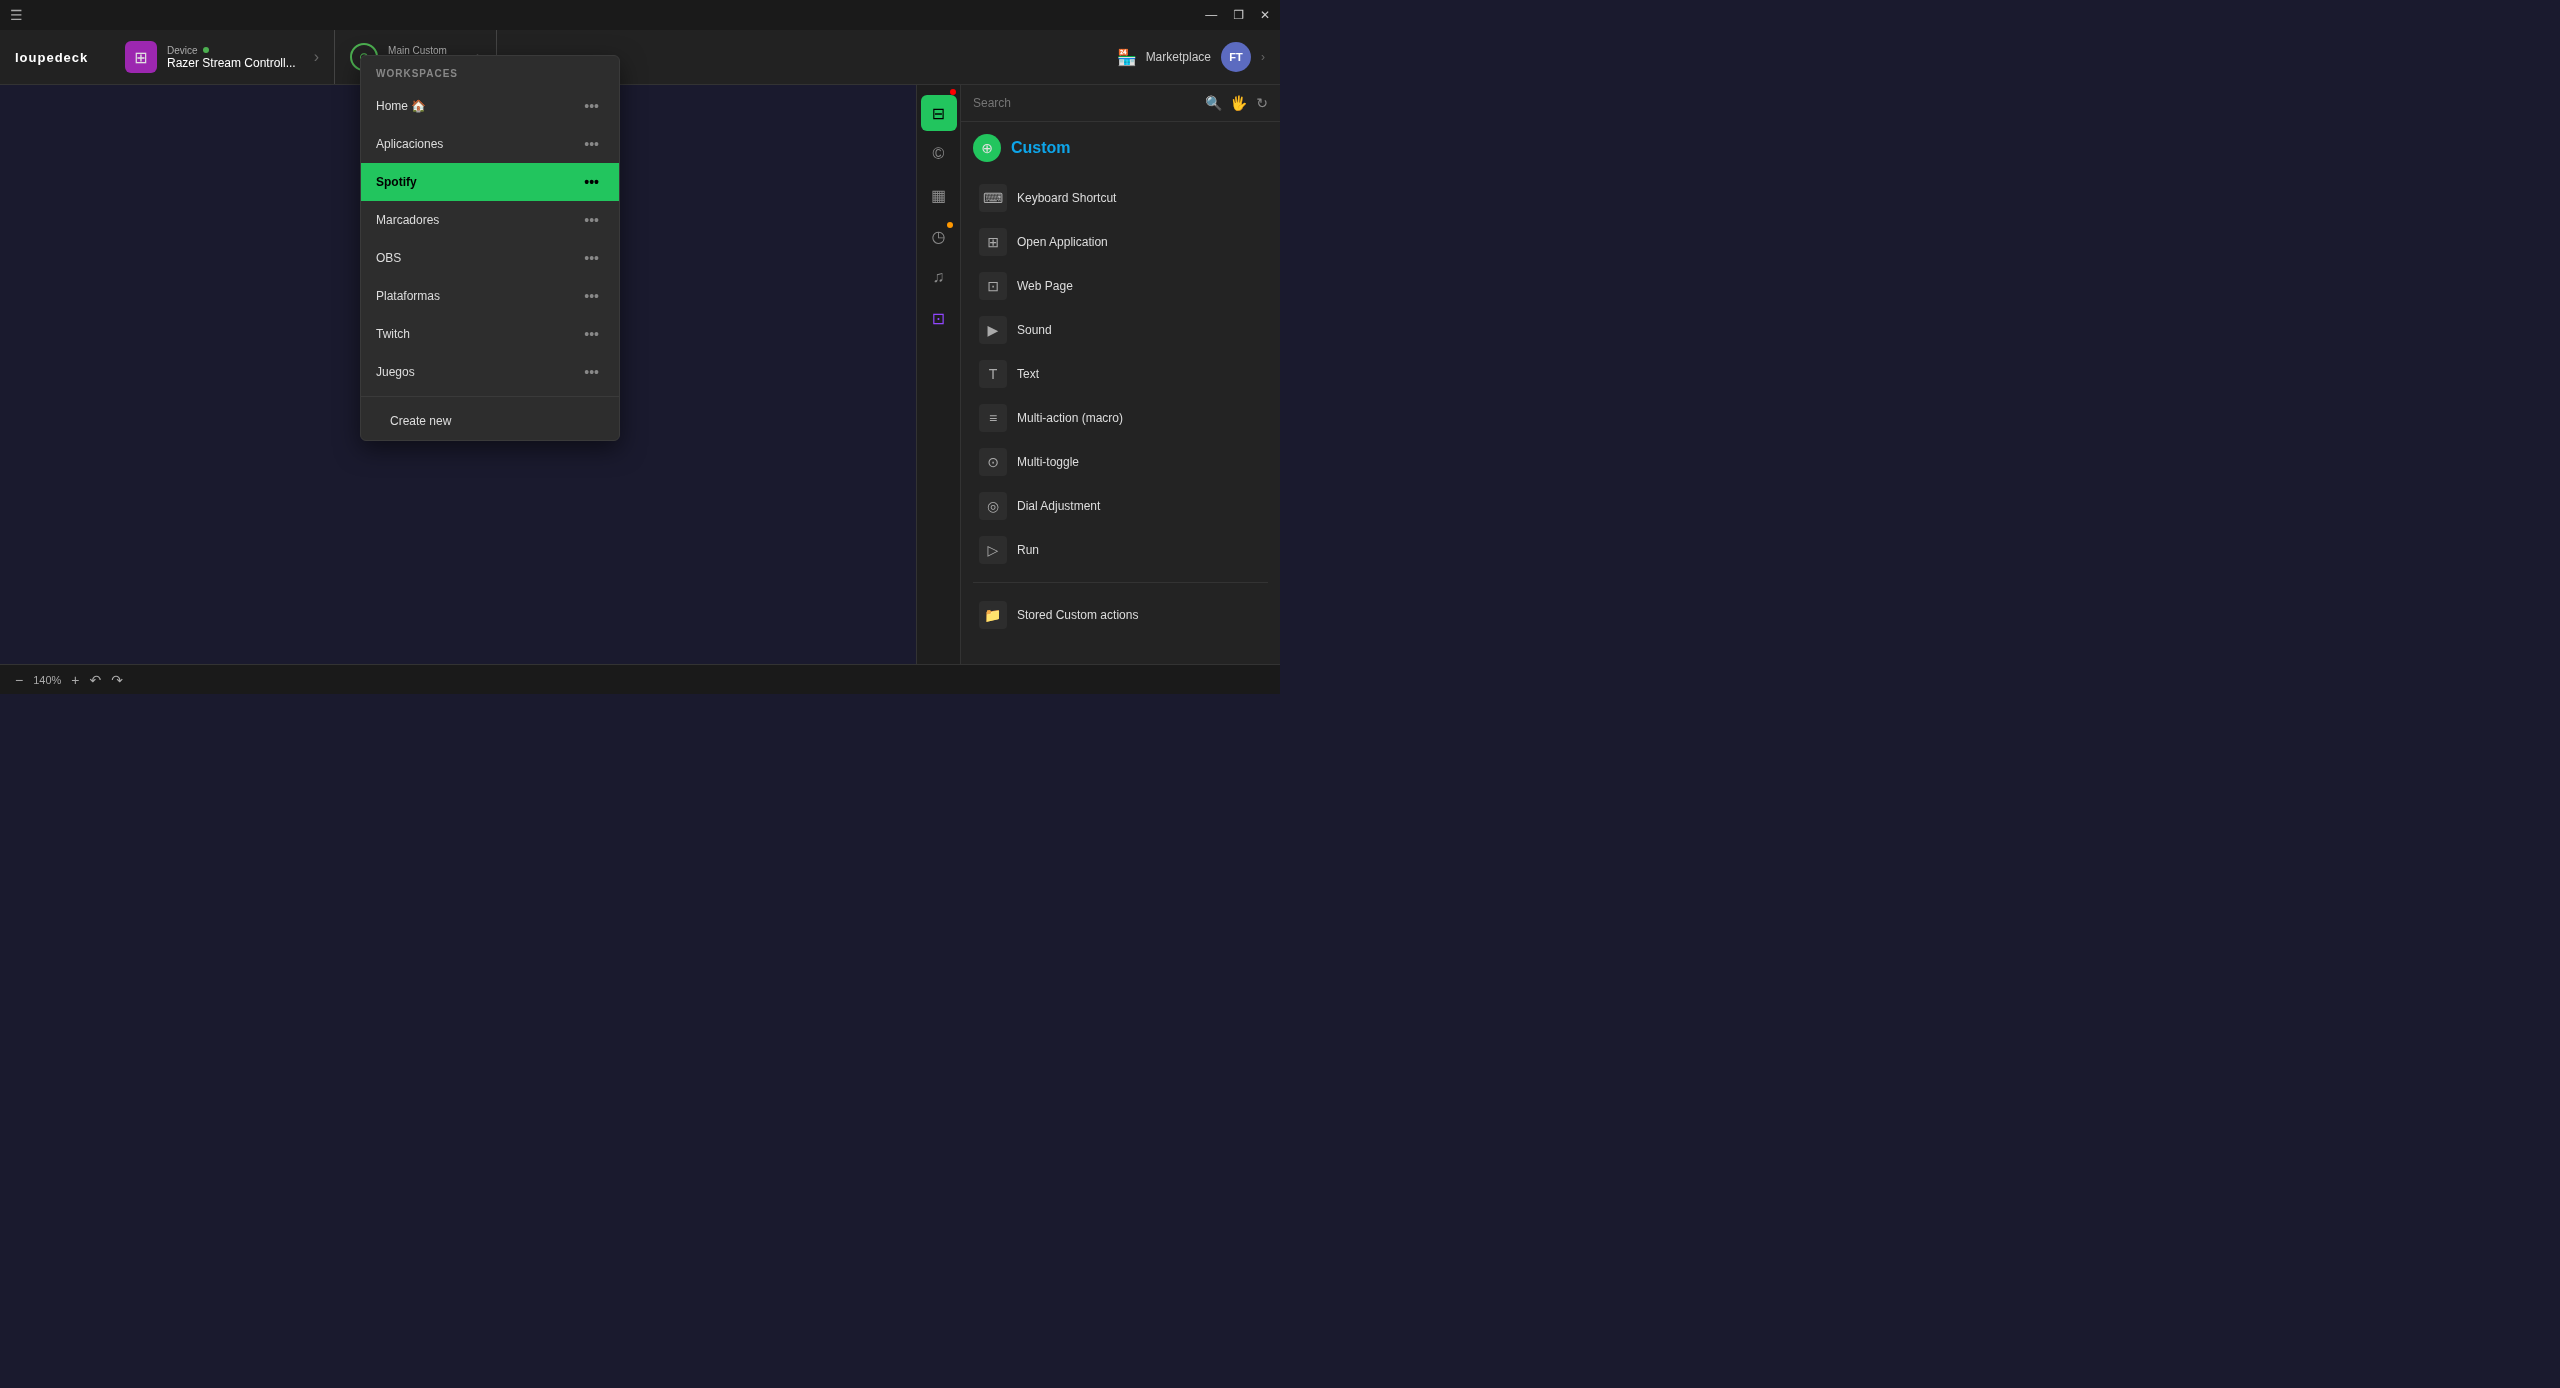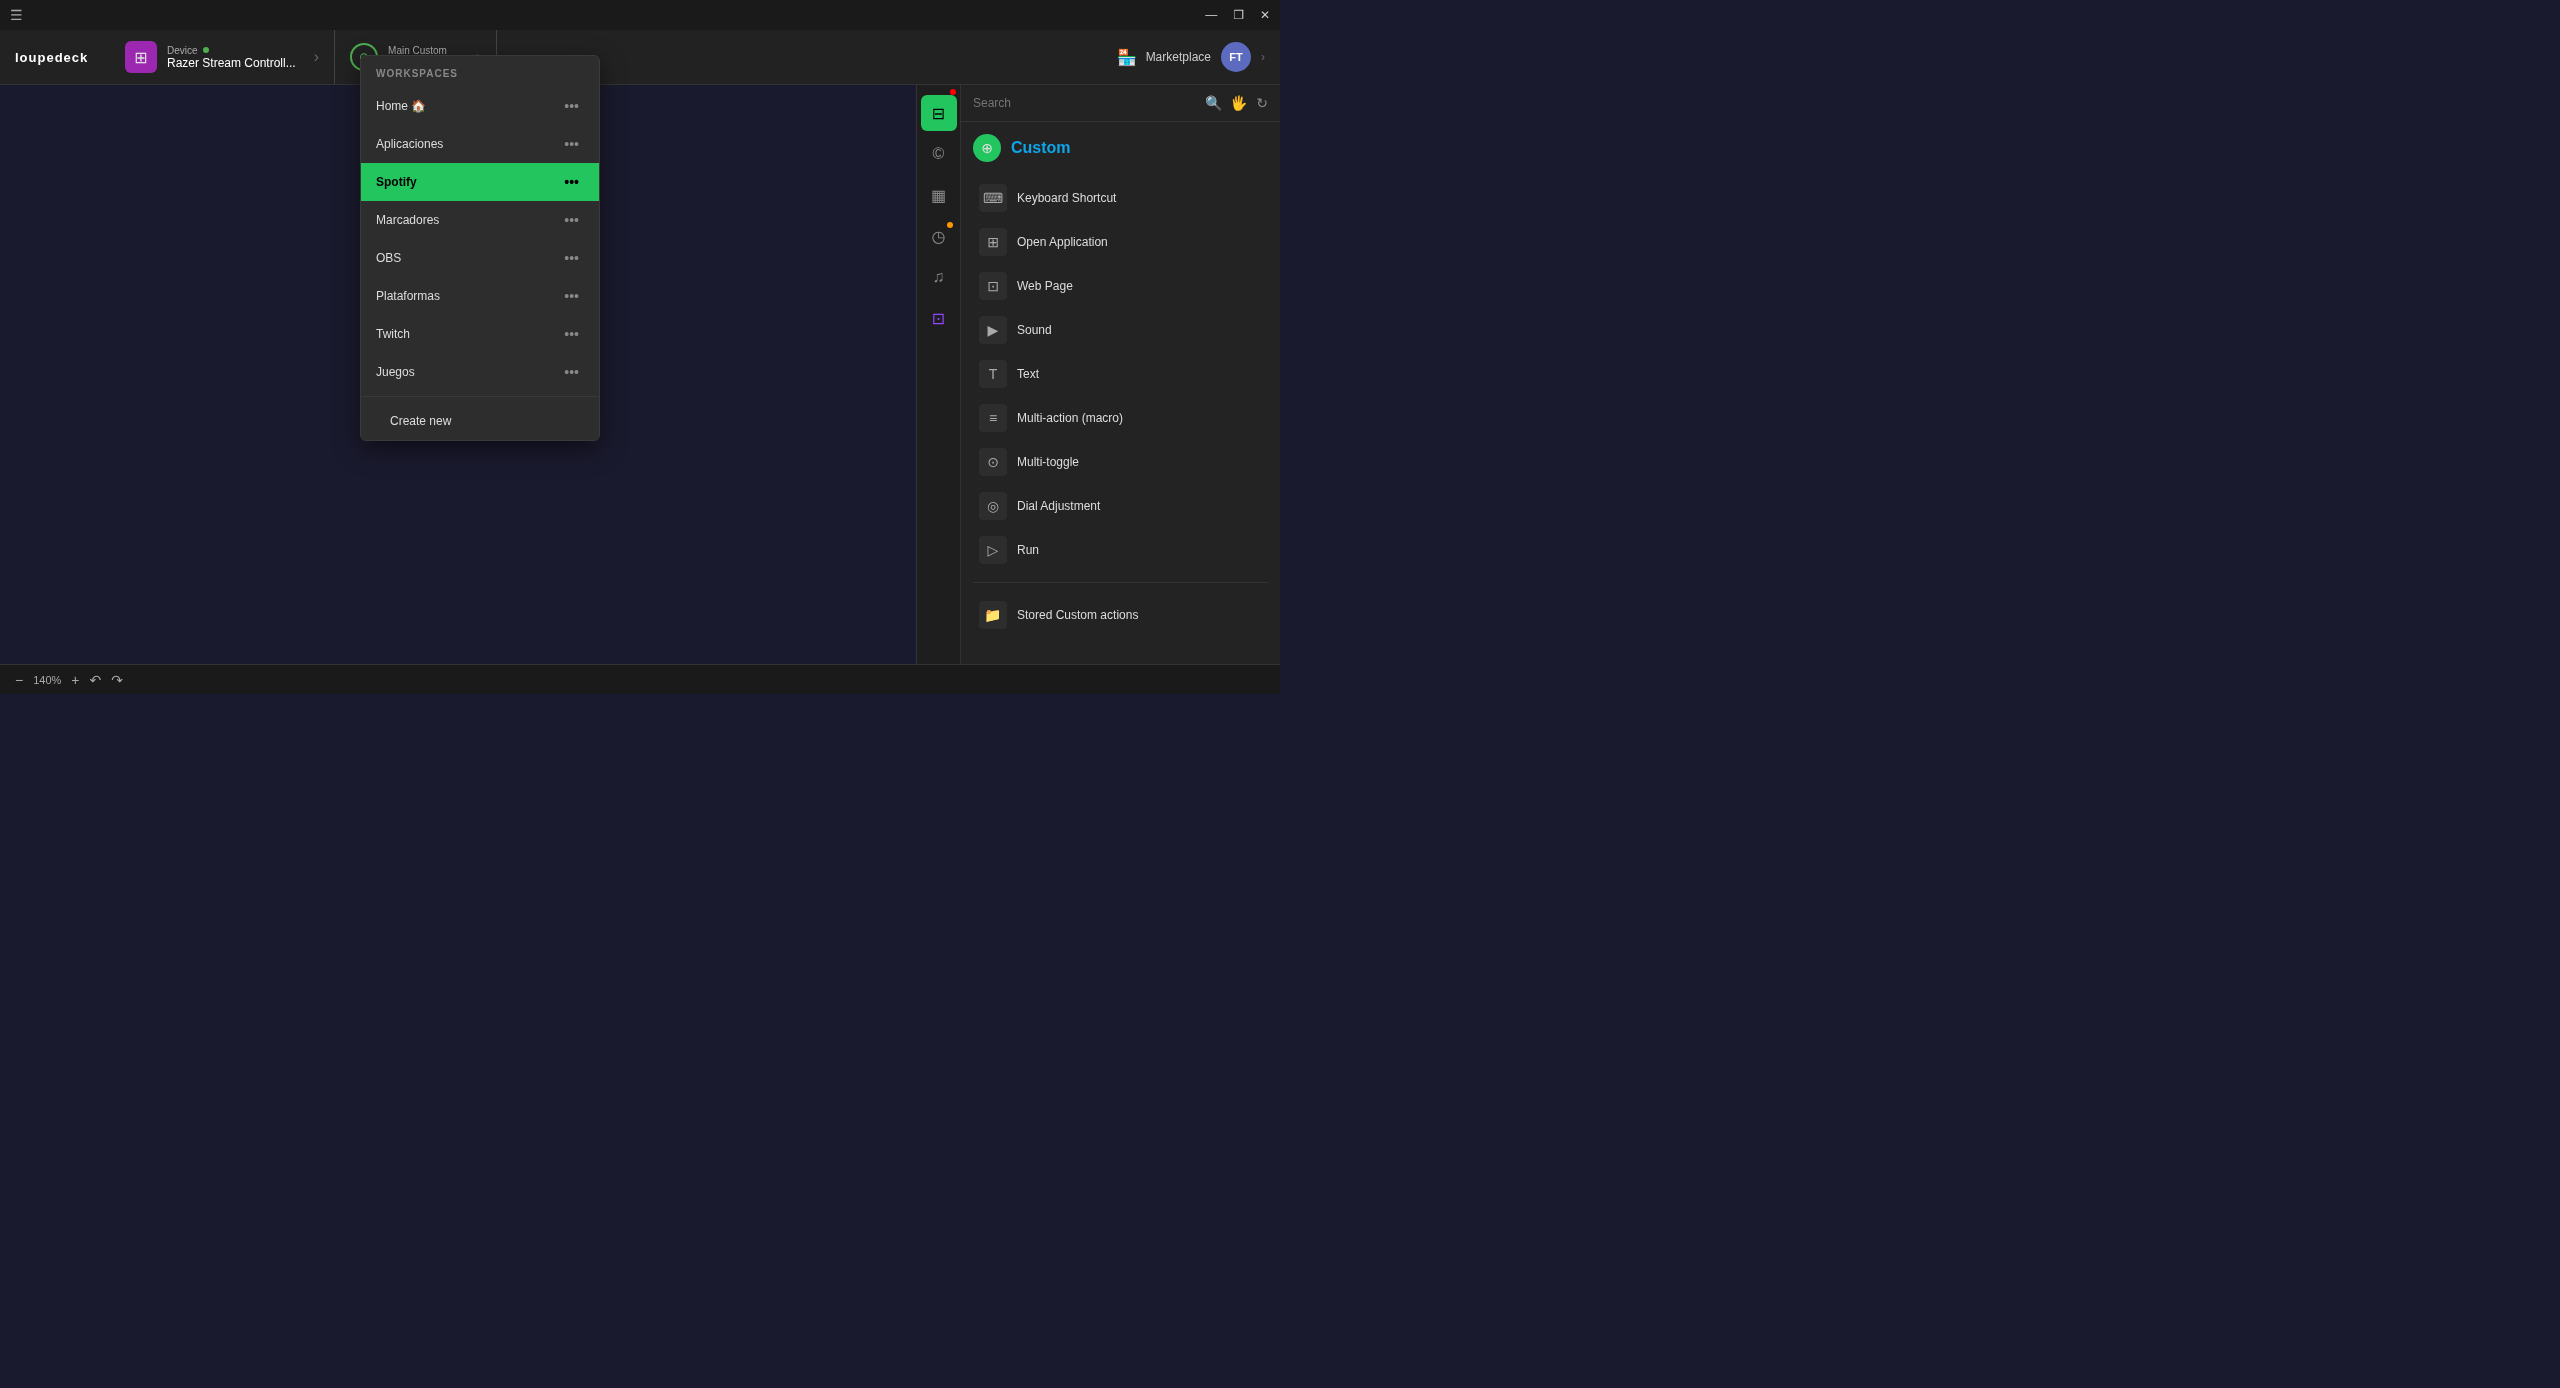--- a/index.html
+++ b/index.html
@@ -250,21 +250,21 @@
       color: #aaa;
       cursor: pointer;
       font-size: 14px;
     }
 
     
     .workspace-dropdown {
       position: absolute;
       top: 55px;
       left: 360px;
-      width: 240px;
+      width: 260px;
       background: #2d2d2d;
       border: 1px solid #3a3a3a;
       border-radius: 6px;
       z-index: 200;
       box-shadow: 0 8px 24px rgba(0,0,0,0.5);
     }
     .dropdown-header {
       padding: 12px 15px 8px;
       font-size: 10px;
       color: #888;

